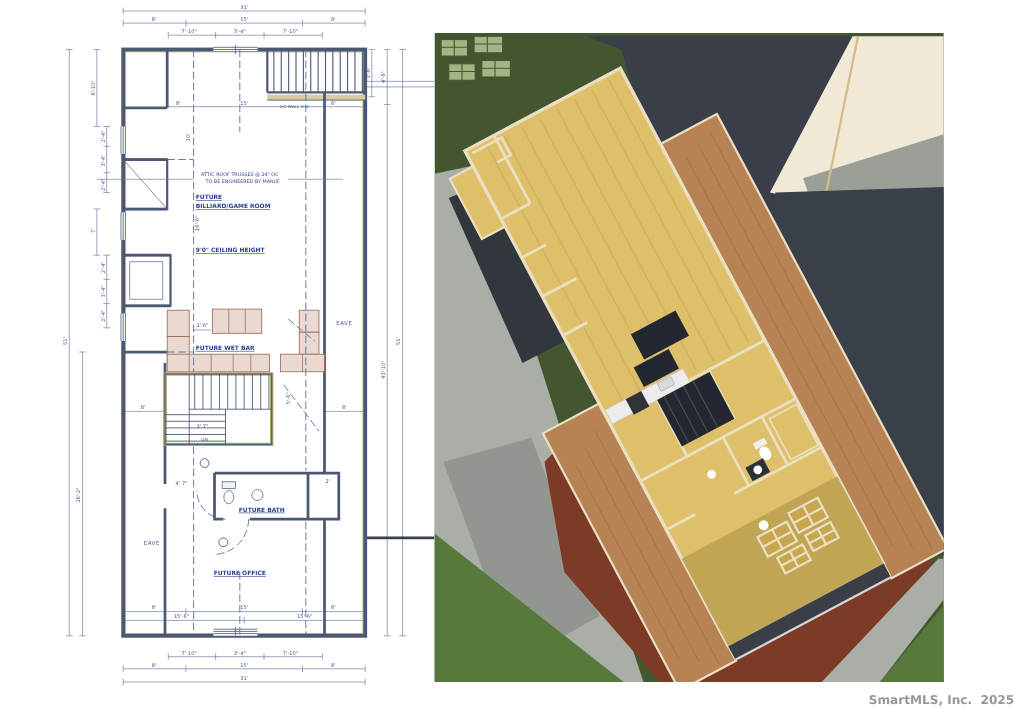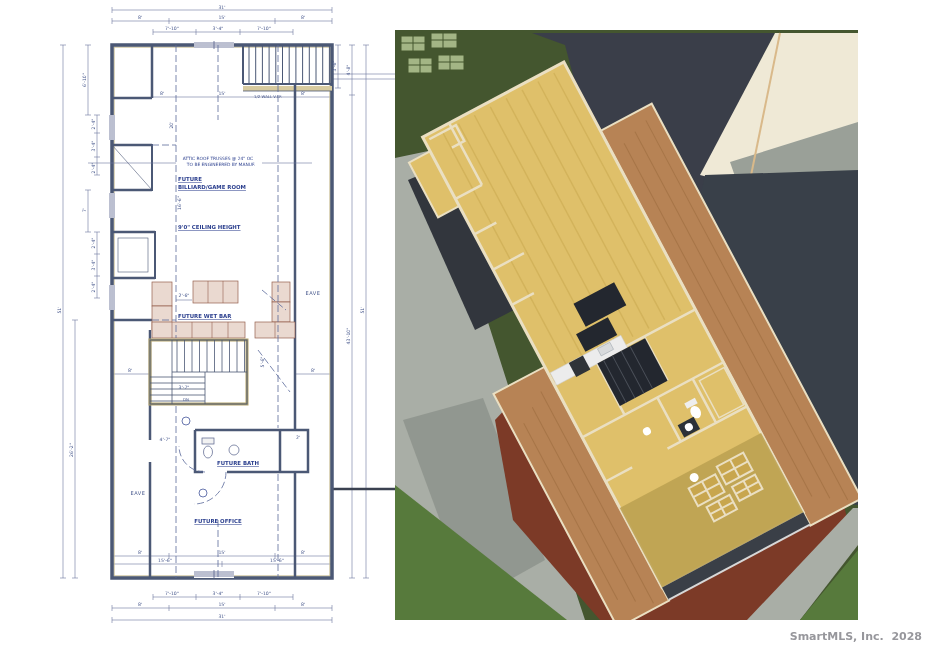--- a/index.html
+++ b/index.html
@@ -250,14 +250,14 @@
         <path d="M235,480 V496 M222,488 H248"></path>
         <rect x="254" y="474" width="26" height="16" fill="#c8a64e"></rect>
         <path d="M267,474 V490 M254,482 H280"></path>
       </g>
 
       <rect x="145" y="530" width="160" height="14" fill="#3a3f47"></rect>
       <line x1="145" y1="544" x2="305" y2="544" stroke="#d8d8d8" stroke-width="2"></line>
     </g>
   </svg>
 
-  <div class="watermark">SmartMLS, Inc.  2028</div>
+  <div class="watermark">SmartMLS, Inc.  2025</div>
 </div>
 
 </body></html>

